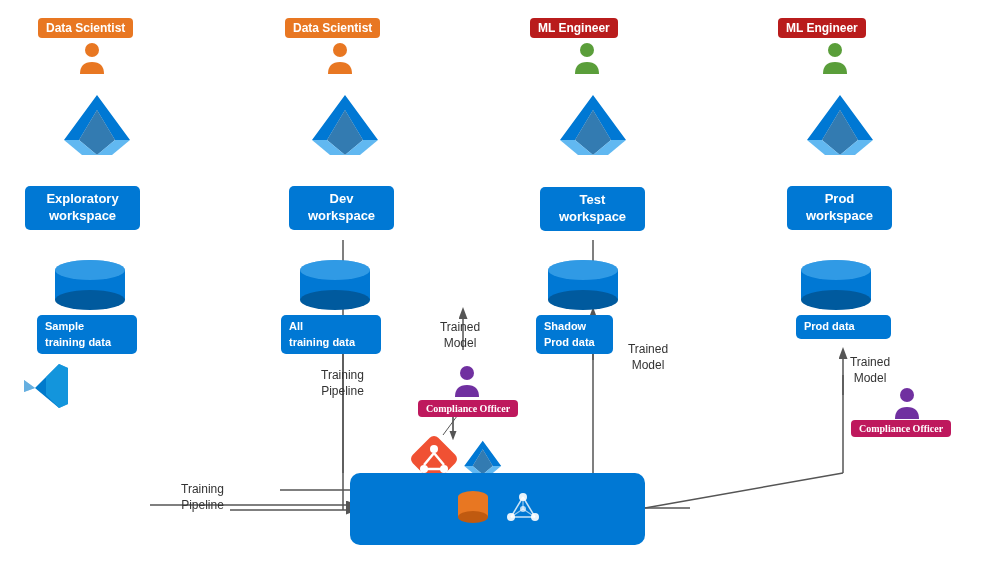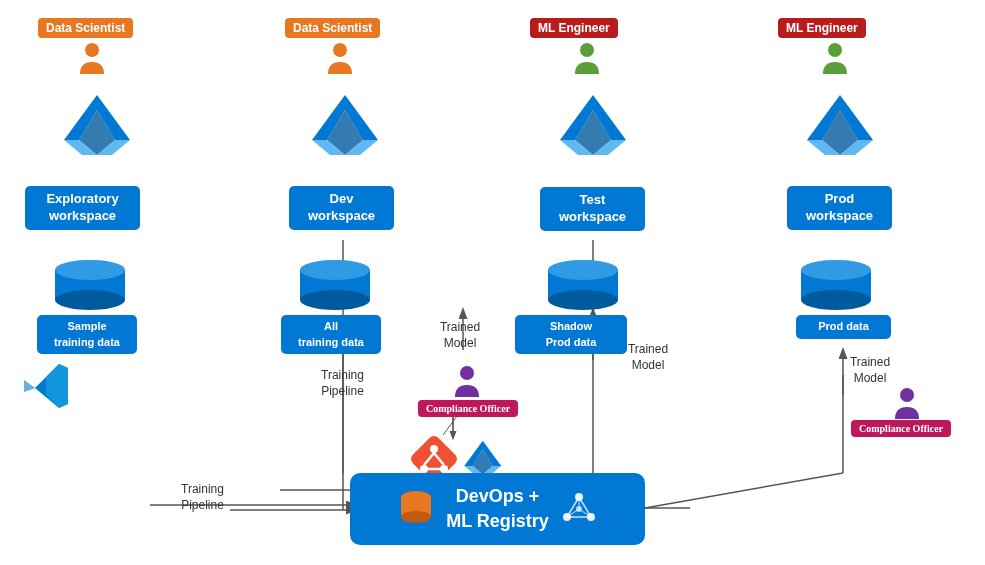--- a/index.html
+++ b/index.html
@@ -40,21 +40,20 @@
       padding: 5px 10px;
       border-radius: 5px;
       line-height: 1.3;
     }
     .db-label {
       position: absolute;
       background: #0078D4;
       color: #fff;
       font-size: 12px;
       font-weight: bold;
-      text-align: center;
       padding: 4px 8px;
       border-radius: 5px;
       line-height: 1.3;
     }
     .devops-box {
       position: absolute;
       background: #0078D4;
       color: #fff;
       font-size: 18px;
       font-weight: bold;
@@ -261,21 +260,21 @@
   </div>
 
   <div class="db-icon" style="left:543px; top:260px;">
     <svg width="80" height="55" viewBox="0 0 80 55">
       <ellipse cx="40" cy="10" rx="35" ry="10" fill="#0078D4"></ellipse>
       <rect x="5" y="10" width="70" height="30" fill="#0078D4"></rect>
       <ellipse cx="40" cy="40" rx="35" ry="10" fill="#005A9E"></ellipse>
       <ellipse cx="40" cy="10" rx="35" ry="10" fill="#50B0F0" opacity="0.6"></ellipse>
     </svg>
   </div>
-  <div class="db-label" style="left:515px; top:315px; width:112px;">
+  <div class="db-label" style="left:536px; top:315px; width:77px;">
     <span style="white-space:pre-line;font-size:11px;">Shadow
 Prod data</span>
   </div>
 
   <div class="db-icon" style="left:796px; top:260px;">
     <svg width="80" height="55" viewBox="0 0 80 55">
       <ellipse cx="40" cy="10" rx="35" ry="10" fill="#0078D4"></ellipse>
       <rect x="5" y="10" width="70" height="30" fill="#0078D4"></rect>
       <ellipse cx="40" cy="40" rx="35" ry="10" fill="#005A9E"></ellipse>
       <ellipse cx="40" cy="10" rx="35" ry="10" fill="#50B0F0" opacity="0.6"></ellipse>
@@ -335,22 +334,20 @@
     </svg>
   </div>
 
   <div class="devops-box" style="left:350px; top:473px; width:295px; height:72px; display:flex; align-items:center; justify-content:center; gap:10px;">
 
     <svg width="40" height="40" viewBox="0 0 40 40">
       <ellipse cx="20" cy="8" rx="15" ry="6" fill="#E87722"></ellipse>
       <rect x="5" y="8" width="30" height="20" fill="#E87722"></rect>
       <ellipse cx="20" cy="28" rx="15" ry="6" fill="#C05A10"></ellipse>
     </svg>
-    <span style="white-space:pre-line; font-size:18px; font-weight:bold;">DevOps +
-ML Registry</span>
 
     <svg width="40" height="40" viewBox="0 0 40 40">
       <circle cx="20" cy="8" r="4" fill="white" opacity="0.9"></circle>
       <circle cx="8" cy="28" r="4" fill="white" opacity="0.9"></circle>
       <circle cx="32" cy="28" r="4" fill="white" opacity="0.9"></circle>
       <circle cx="20" cy="20" r="3" fill="white" opacity="0.7"></circle>
       <line x1="20" y1="8" x2="8" y2="28" stroke="white" stroke-width="1.5" opacity="0.8"></line>
       <line x1="20" y1="8" x2="32" y2="28" stroke="white" stroke-width="1.5" opacity="0.8"></line>
       <line x1="8" y1="28" x2="32" y2="28" stroke="white" stroke-width="1.5" opacity="0.8"></line>
       <line x1="20" y1="8" x2="20" y2="20" stroke="white" stroke-width="1.2" opacity="0.6"></line>

